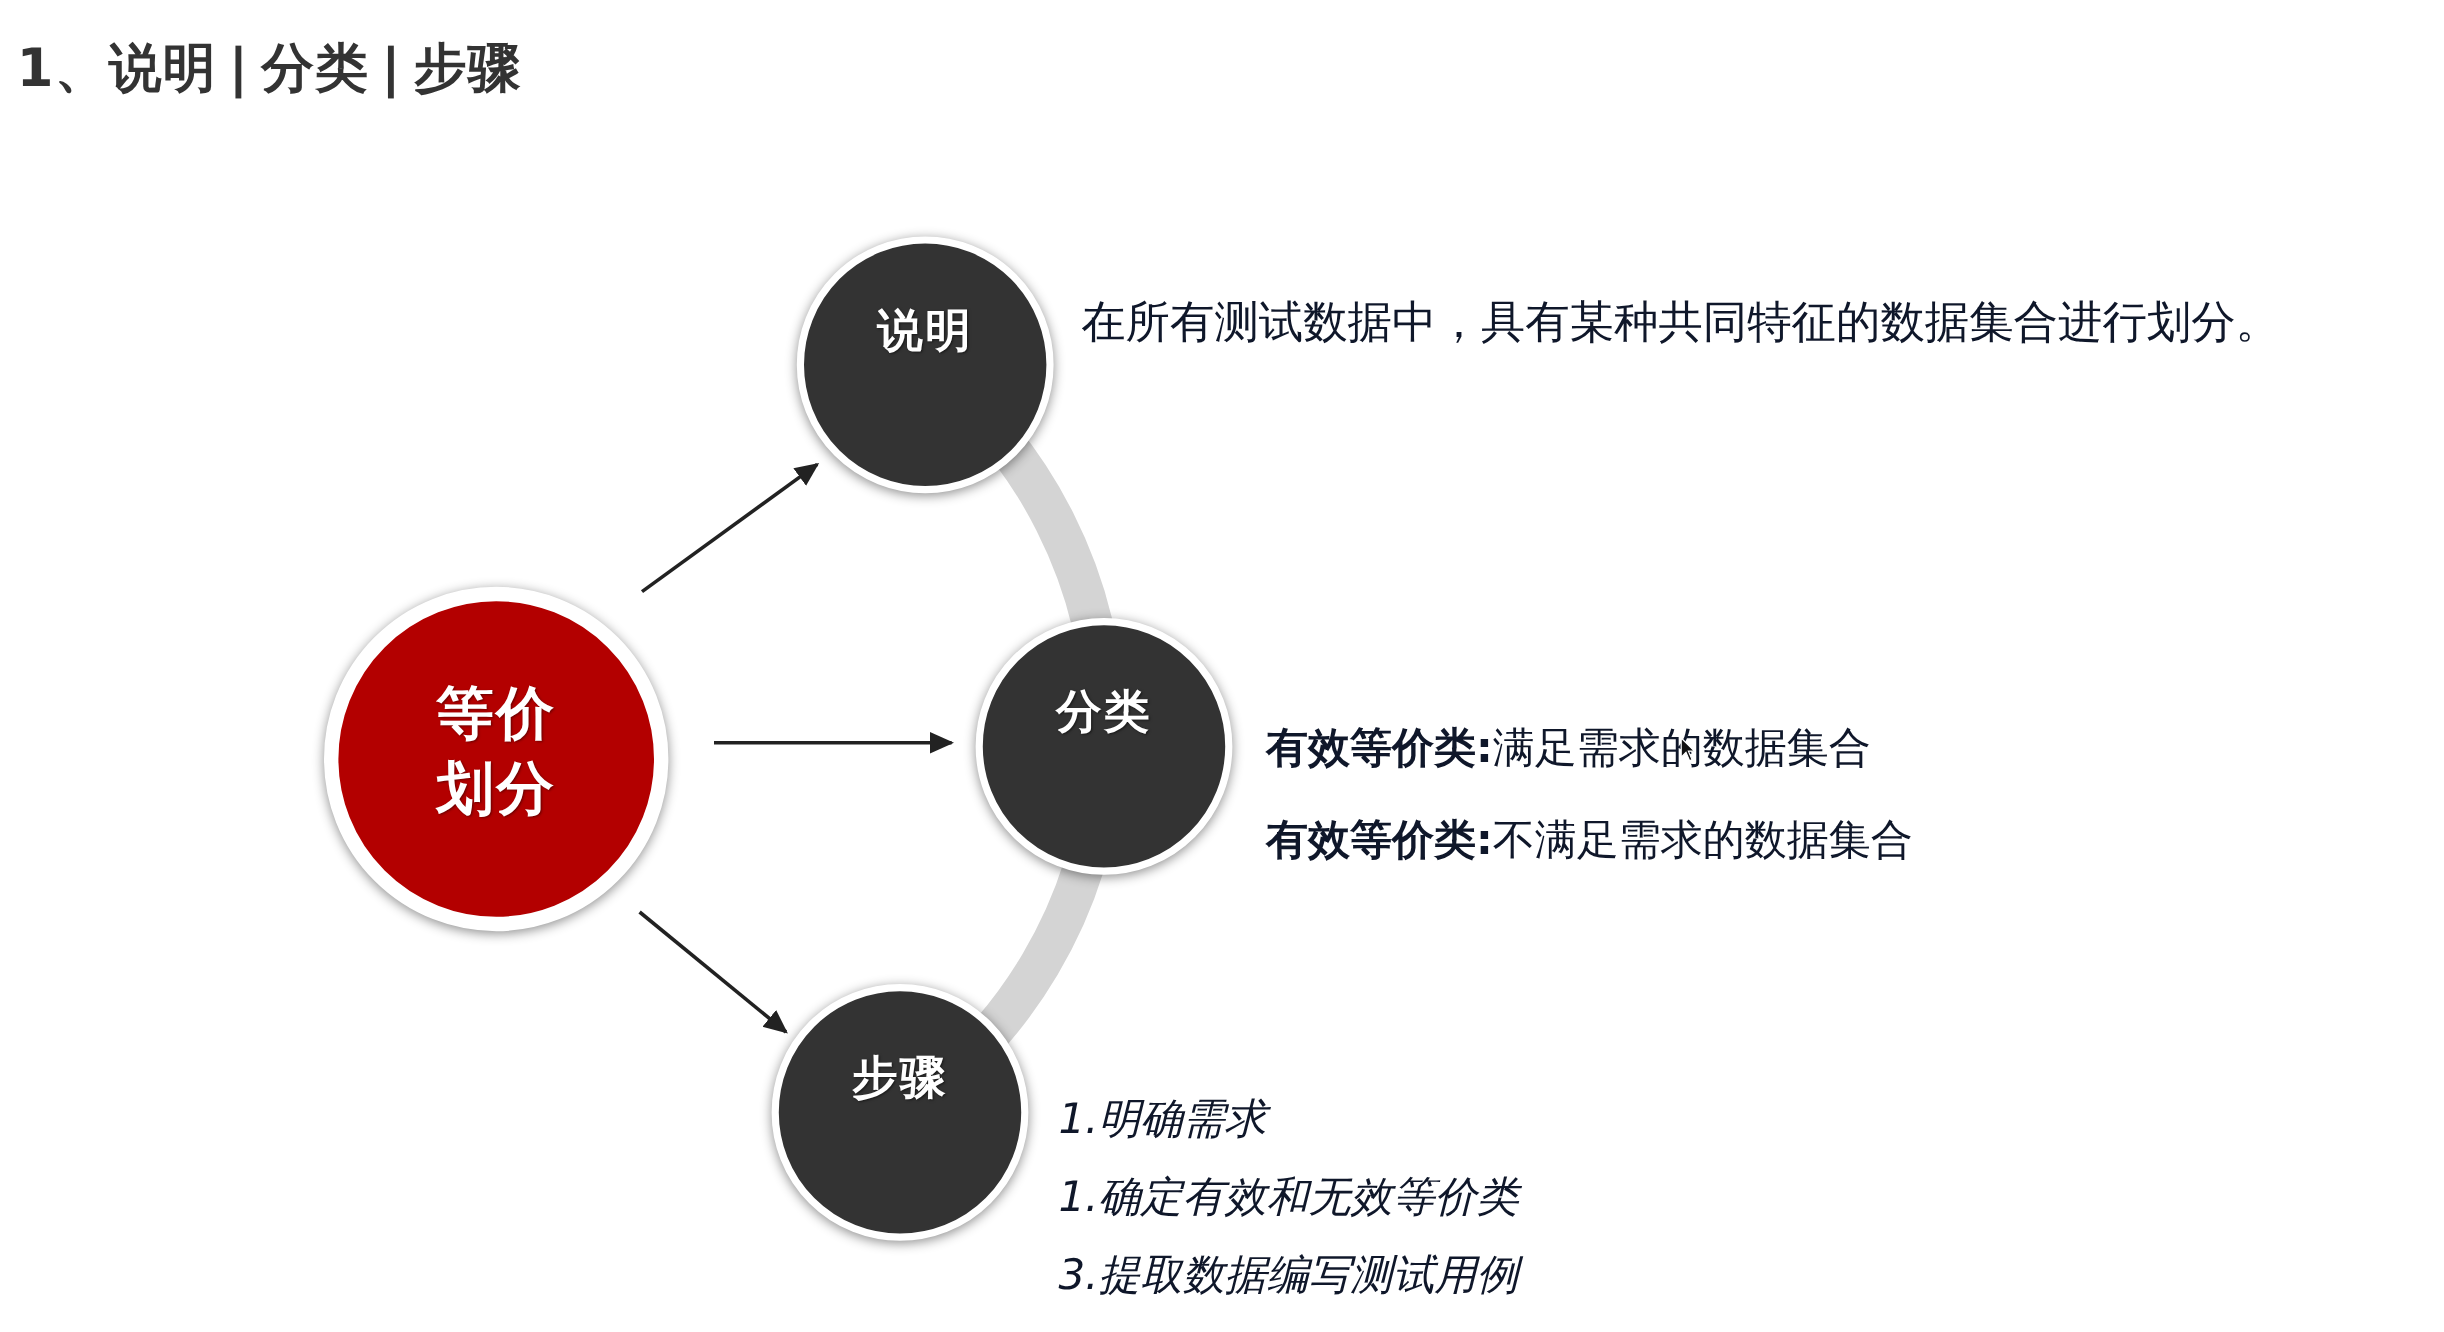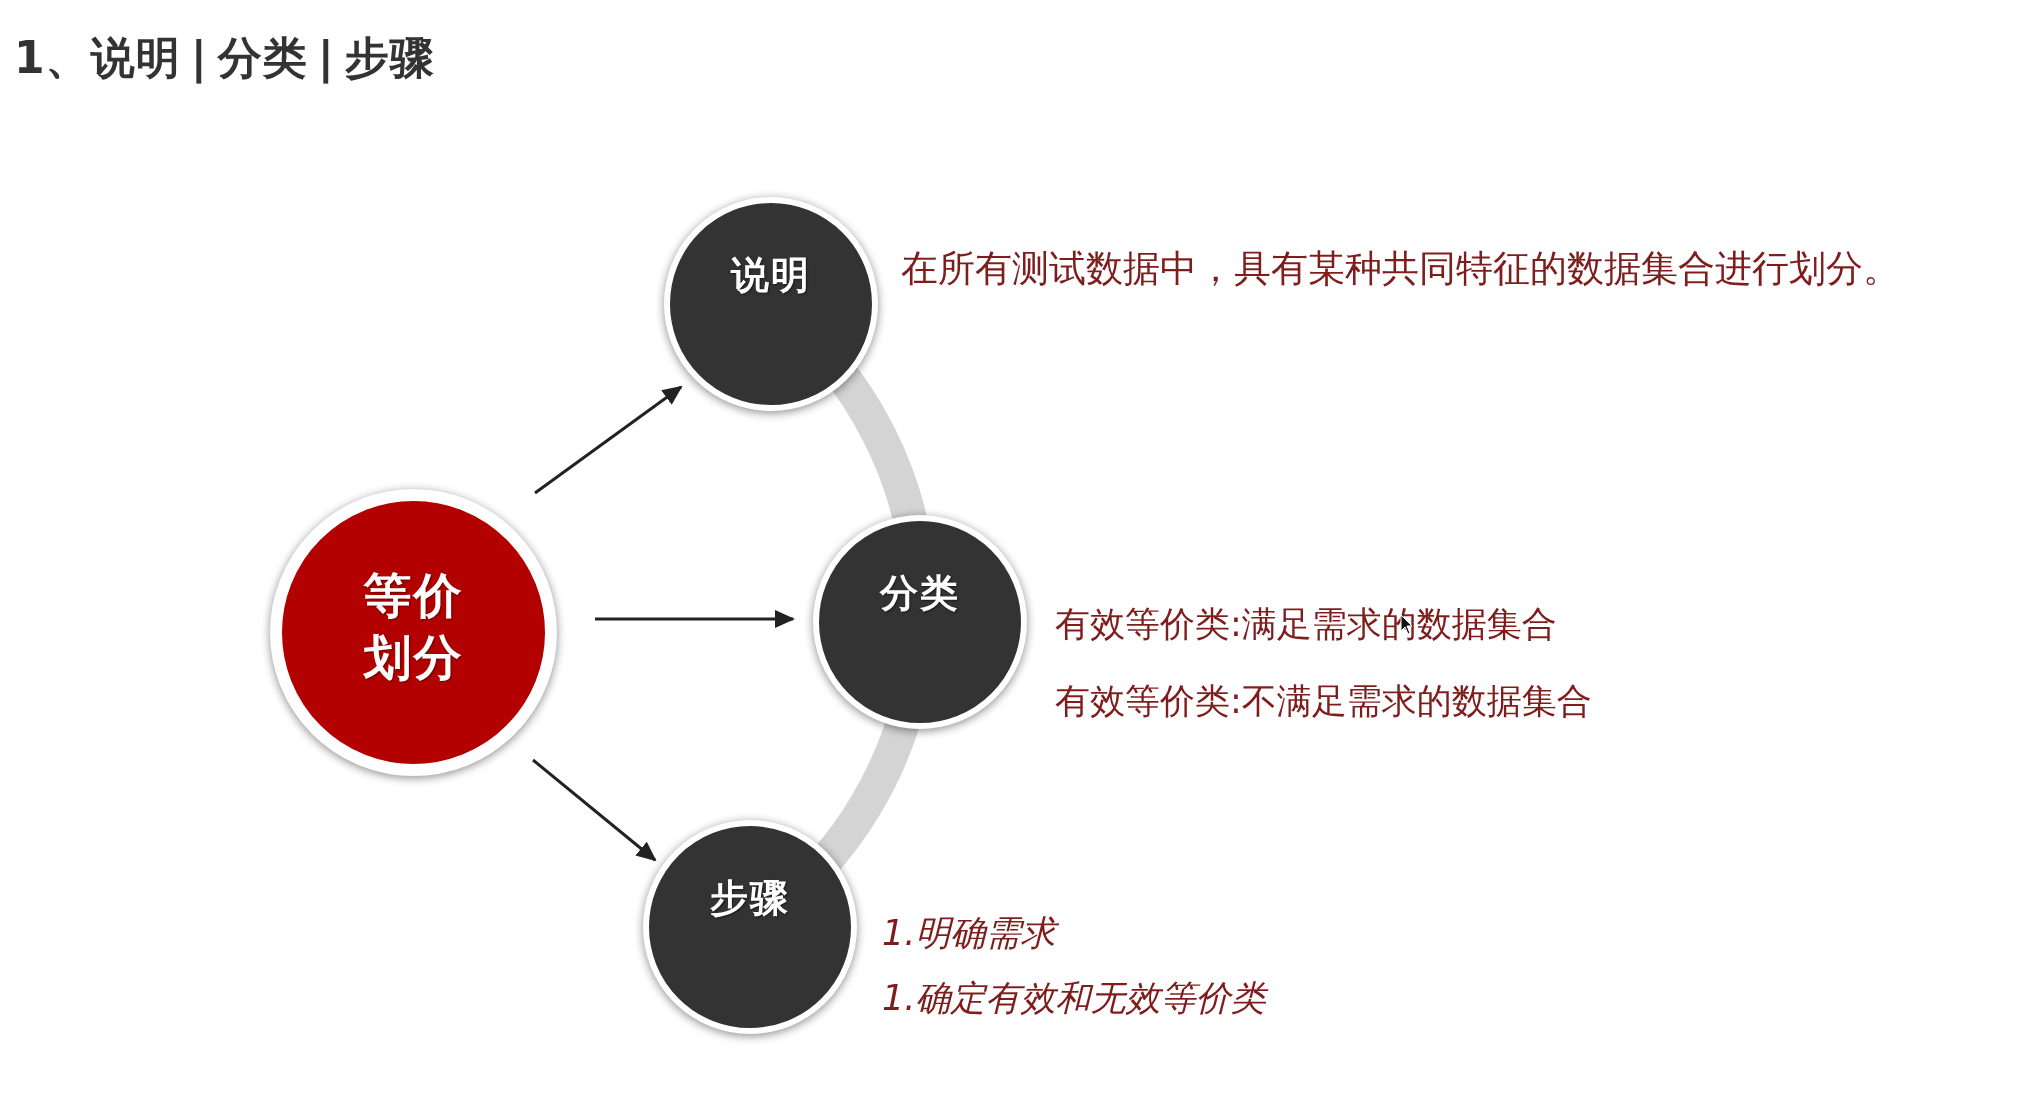--- a/index.html
+++ b/index.html
@@ -31,24 +31,24 @@
   }
   .node.center .label { width: 110px; text-shadow: 1px 1px 2px rgba(0,0,0,0.4); letter-spacing: 2px; margin-top: -14px; }
   .node.dark {
     width: 214px; height: 214px; background: #333333;
     align-items: flex-start; font-size: 38px; line-height: 44px;
   }
   .node.dark .label { margin-top: 50px; letter-spacing: 2px; text-shadow: 1px 1px 2px rgba(0,0,0,0.5); }
   #node-desc { left: 664px; top: 197px; }
   #node-cat  { left: 813px; top: 515px; }
   #node-step { left: 643px; top: 820px; }
-  .text { position: absolute; color: #7f1d1d; white-space: nowrap; }
+  .text { position: absolute; color: #0f172a; white-space: nowrap; }
   .desc-text { left: 901px; top: 246px; font-size: 37px; line-height: 46px; }
   .cat-line { left: 1055px; font-size: 35px; line-height: 46px; }
-  .cat-line b { font-weight: normal; }
+  .cat-line b { font-weight: bold; }
   #cat-line-1 { top: 601px; }
   #cat-line-2 { top: 678px; }
   .step-line { left: 882px; font-size: 35px; line-height: 46px; font-style: italic; }
   #step-line-1 { top: 910px; }
   #step-line-2 { top: 975px; }
   #step-line-3 { top: 1040px; }
   .cursor { position: absolute; left: 1400px; top: 614px; width: 14px; height: 22px; }
 </style>
 </head>
 <body>
@@ -97,18 +97,19 @@
 
   <div class="text cat-line" id="cat-line-1">
     <b>有效等价类</b><b>:</b><span>满足需求的数据集合</span>
   </div>
   <div class="text cat-line" id="cat-line-2">
     <b>有效等价类</b><b>:</b><span>不满足需求的数据集合</span>
   </div>
 
   <div class="text step-line" id="step-line-1">1.明确需求</div>
   <div class="text step-line" id="step-line-2">1.确定有效和无效等价类</div>
+  <div class="text step-line" id="step-line-3">3.提取数据编写测试用例</div>
 
   <svg class="cursor" viewBox="0 0 14 22">
     <path d="M1,1 L1,17 L5,13 L8,20 L10,19 L7,12 L12,12 Z" fill="#111111" stroke="#ffffff" stroke-width="1"></path>
   </svg>
 
 </div>
 
 </body></html>

